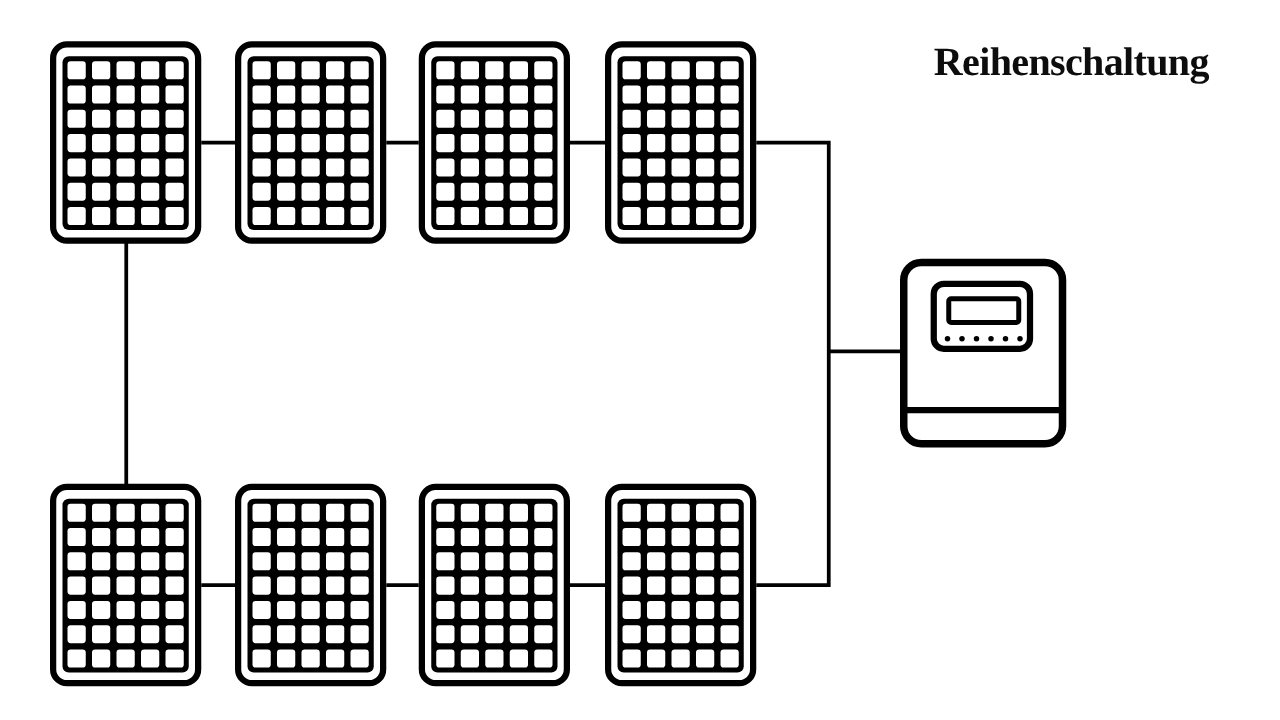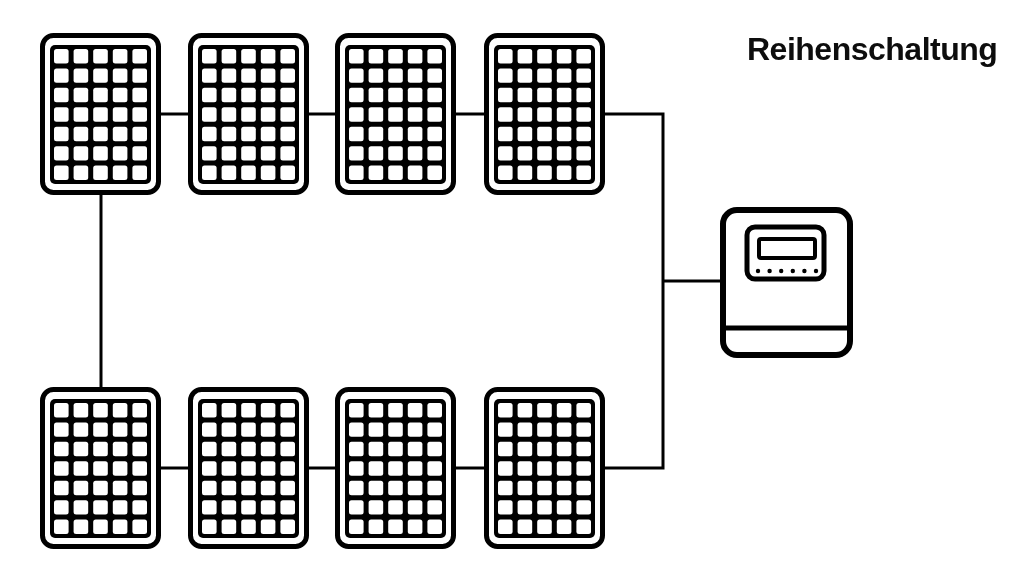--- a/index.html
+++ b/index.html
@@ -7,20 +7,21 @@
     padding: 0;
     background: #ffffff;
     font-family: "Liberation Sans", sans-serif;
   }
   .canvas {
     position: relative;
     width: 1024px;
     height: 576px;
     background: #ffffff;
     overflow: hidden;
+    font-family: Liberation Serif, serif;
   }
   .diagram-title {
     position: absolute;
     left: 747px;
     top: 31px;
     font-size: 32px;
     font-weight: 700;
     letter-spacing: -0.5px;
     color: #0d0d0d;
     white-space: nowrap;

